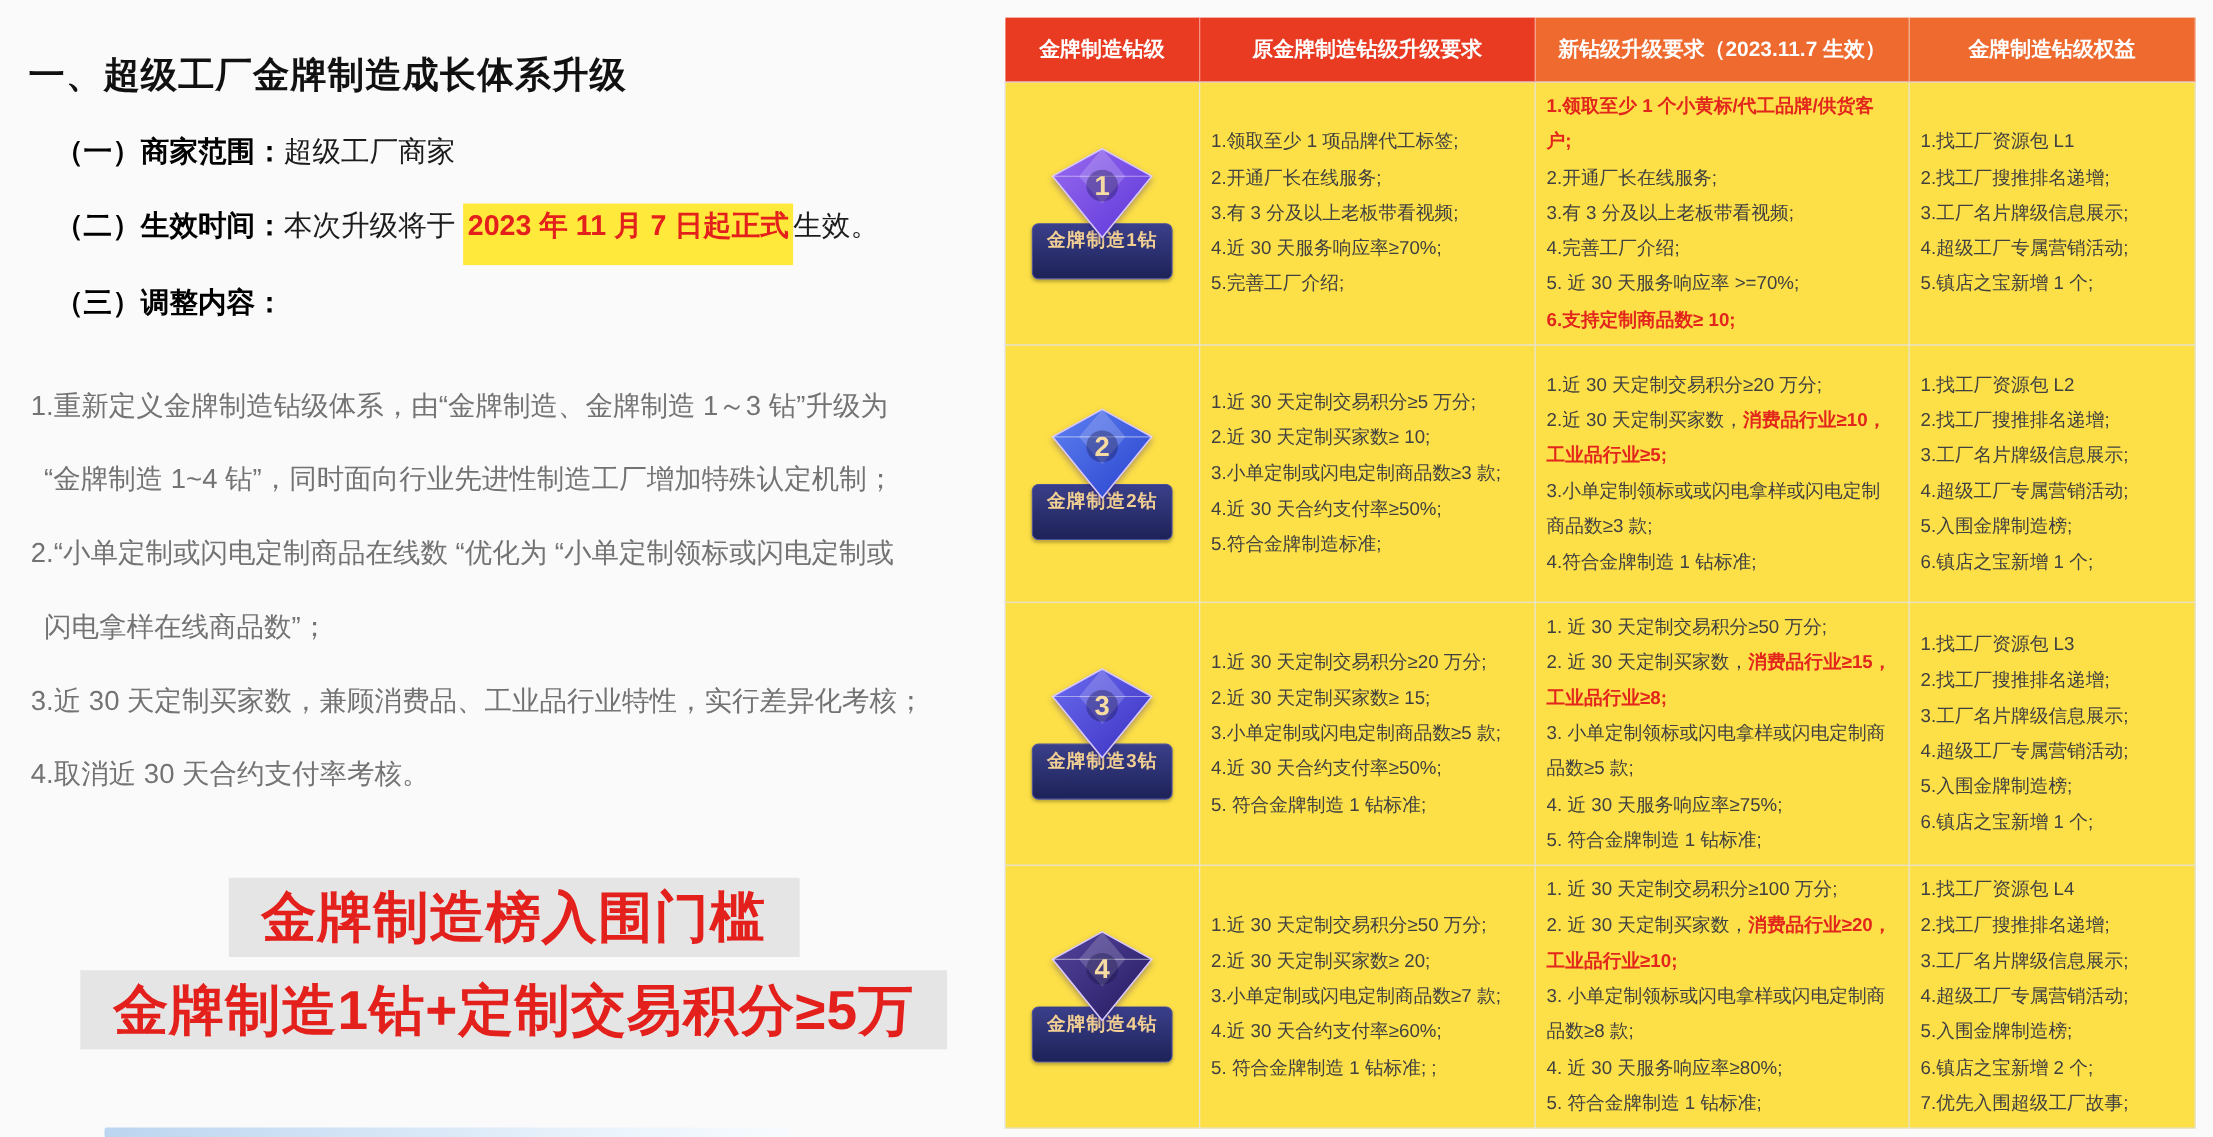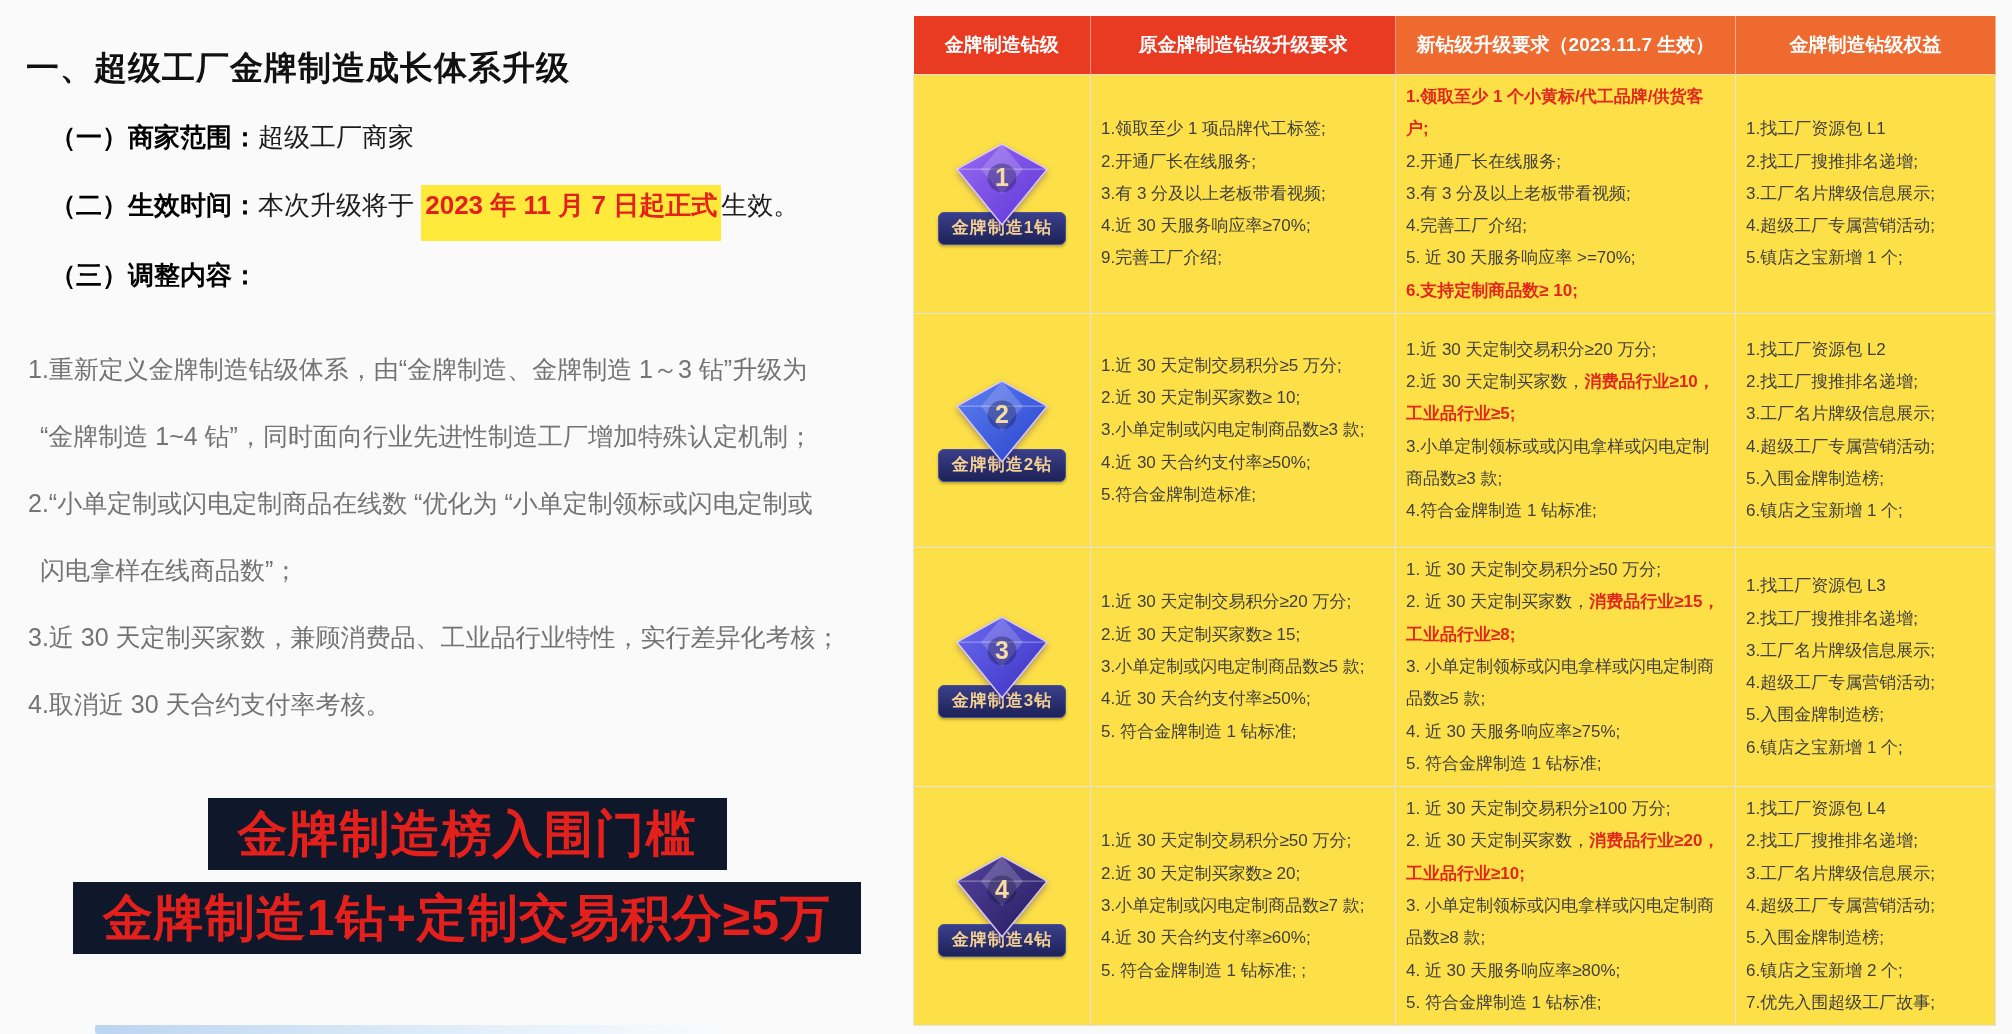--- a/index.html
+++ b/index.html
@@ -12,41 +12,41 @@
   .sec{position:absolute;left:26px;font-size:26px;color:#1c1c1c;white-space:nowrap;}
   .sec b{font-weight:700;color:#000;}
   .sec-1{top:120px;}
   .sec-2{top:188px;}
   .sec-3{top:258px;}
   .hl{background:#ffe93a;color:#e3201b;font-weight:700;padding:5px 4px 21px 4px;}
   .points{position:absolute;left:4px;top:328px;width:880px;}
   .pt{font-size:25px;line-height:27px;color:#737373;margin-bottom:40px;white-space:nowrap;margin-top:28px;}
   .pt.cont{padding-left:12px;}
   .banner{position:absolute;left:0;top:798px;width:886px;text-align:center;}
-  .banner-line{display:inline-block;background:#0f172a;color:#e3201b;font-weight:800;font-size:50px;line-height:58px;padding:7px 30px;margin-bottom:12px;letter-spacing:1px;white-space:nowrap;}
+  .banner-line{display:inline-block;background:#e5e5e5;color:#e3201b;font-weight:800;font-size:50px;line-height:58px;padding:7px 30px;margin-bottom:12px;letter-spacing:1px;white-space:nowrap;}
   .bottom-strip{position:absolute;left:95px;top:1025px;width:622px;height:9px;border-radius:2px;background:linear-gradient(to right,#bcd5f0,#e8f2fb 70%,#f7fbff);}
 
   
   .table-wrap{position:absolute;left:913px;top:16px;width:1082px;}
   table.grade{border-collapse:collapse;table-layout:fixed;width:1082px;background:#fff;}
   col.c1{width:177px;} col.c2{width:305px;} col.c3{width:340px;} col.c4{width:260px;}
   table.grade th{height:58px;color:#fff;font-size:19px;font-weight:700;text-align:center;border-right:1px solid rgba(255,255,255,0.45);padding:0 6px;}
   table.grade th.red{background:#e93a22;}
   table.grade th.orange{background:#ee6a2e;}
   table.grade td{border:1px solid #e2e2e2;vertical-align:middle;padding:6px 10px;font-size:17px;line-height:1.9;color:#404040;background:#fde047;}
   tbody tr:nth-child(1){height:226px;}
   tbody tr:nth-child(2){height:234px;}
   tbody tr:nth-child(3){height:220px;}
   tbody tr:nth-child(4){height:236px;}
   .cl{margin:0;}
   .seg.red{color:#e2261c;font-weight:700;}
   td.badge-cell{text-align:center;padding:4px;}
   .badge{display:inline-flex;flex-direction:column;align-items:center;}
   .badge svg{position:relative;z-index:1;filter:drop-shadow(0 3px 3px rgba(40,20,120,0.35));}
-  .ribbon{position:relative;z-index:0;margin-top:-14px;background:linear-gradient(#3a3f8a,#1d2258);border:1px solid #4a4f9e;color:#f2cf92;font-size:17px;font-weight:700;line-height:20px;padding:5px 13px 6px 13px;border-radius:6px;letter-spacing:1px;box-shadow:0 2px 3px rgba(0,0,0,0.25);white-space:nowrap;}
+  .ribbon{position:relative;z-index:0;margin-top:-14px;background:linear-gradient(#3a3f8a,#1d2258);border:1px solid #4a4f9e;color:#f2cf92;font-size:17px;font-weight:700;line-height:20px;padding:5px 13px 24px 13px;border-radius:6px;letter-spacing:1px;box-shadow:0 2px 3px rgba(0,0,0,0.25);white-space:nowrap;}
 </style>
 </head>
 <body>
 
 <div class="stage">
 
   <div class="left-pane">
     <div class="page-title">一、超级工厂金牌制造成长体系升级</div>
 
     <div class="sec sec-1">
@@ -108,21 +108,21 @@
                   <circle cx="50" cy="36" r="15" fill="rgba(20,16,70,0.35)"></circle>
                   <text x="50" y="45" text-anchor="middle" font-size="26" font-weight="bold" fill="#f6dca2" font-family="Liberation Sans, sans-serif">1</text>
                 </svg>
                 <div class="ribbon">金牌制造1钻</div>
               </div></td>
             <td>
               <div class="cl"><span class="seg">1.领取至少 1 项品牌代工标签;</span></div>
               <div class="cl"><span class="seg">2.开通厂长在线服务;</span></div>
               <div class="cl"><span class="seg">3.有 3 分及以上老板带看视频;</span></div>
               <div class="cl"><span class="seg">4.近 30 天服务响应率≥70%;</span></div>
-              <div class="cl"><span class="seg">9.完善工厂介绍;</span></div>
+              <div class="cl"><span class="seg">5.完善工厂介绍;</span></div>
             </td>
             <td>
               <div class="cl"><span class="seg red">1.领取至少 1 个小黄标/代工品牌/供货客户;</span></div>
               <div class="cl"><span class="seg">2.开通厂长在线服务;</span></div>
               <div class="cl"><span class="seg">3.有 3 分及以上老板带看视频;</span></div>
               <div class="cl"><span class="seg">4.完善工厂介绍;</span></div>
               <div class="cl"><span class="seg">5. 近 30 天服务响应率  &gt;=70%;</span></div>
               <div class="cl"><span class="seg red">6.支持定制商品数≥ 10;</span></div>
             </td>
             <td>

